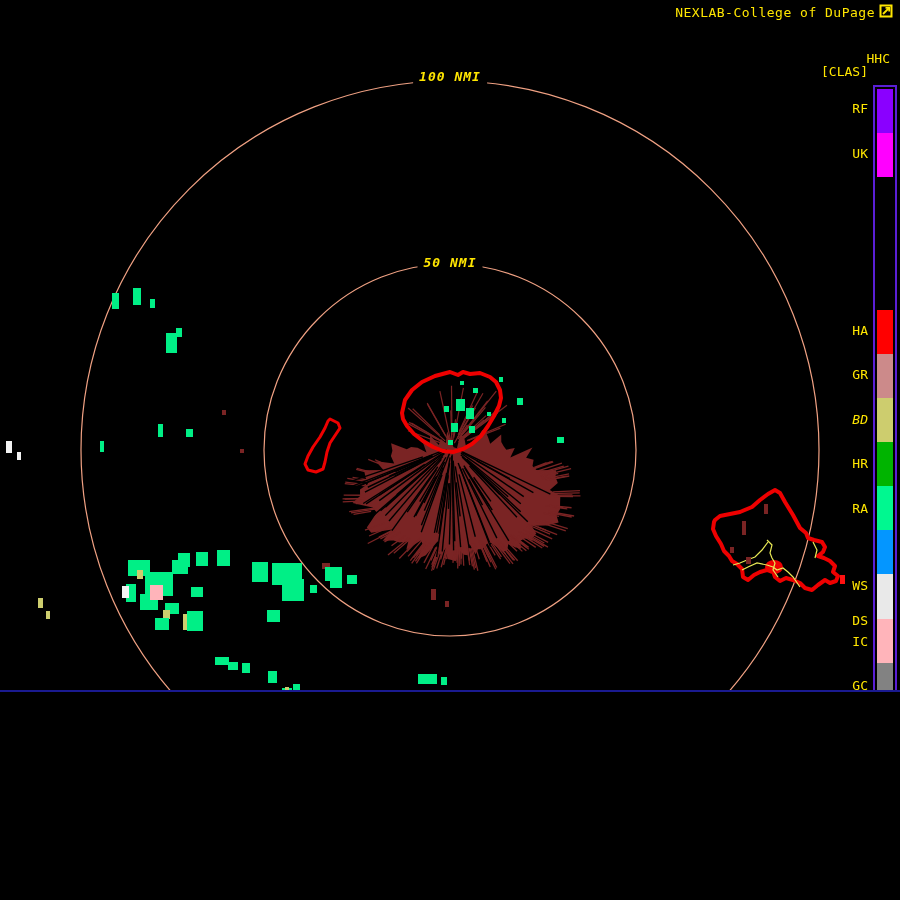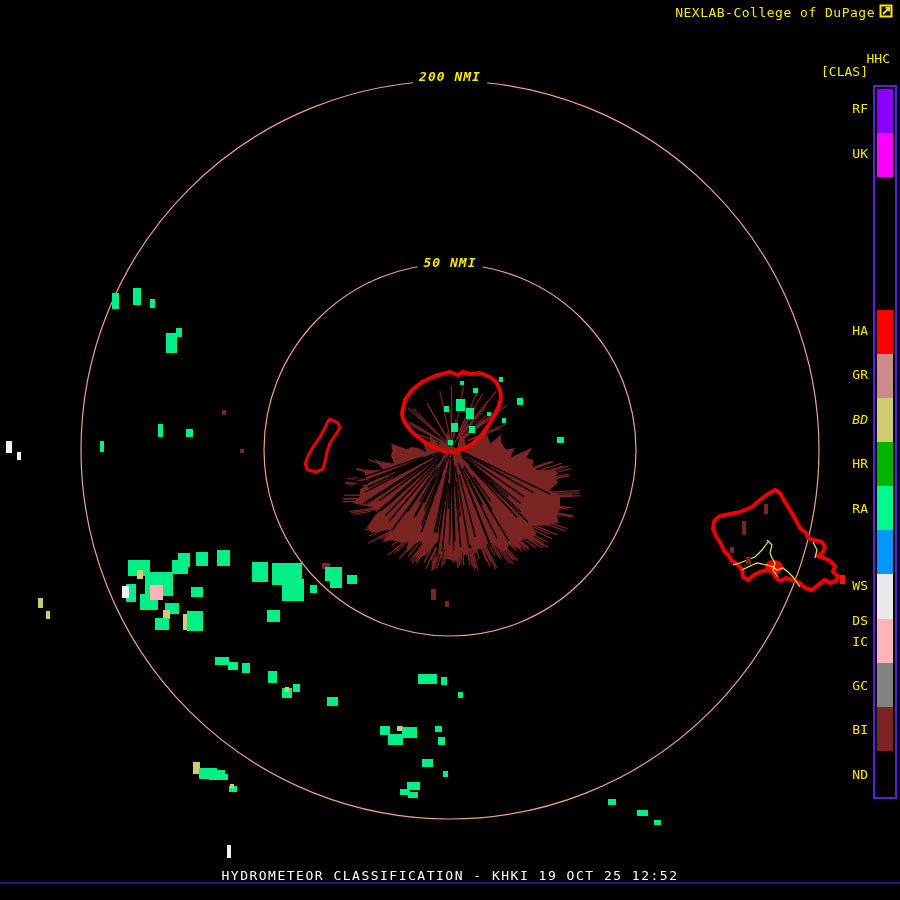--- a/index.html
+++ b/index.html
@@ -1,16 +1,16 @@
 <!DOCTYPE html>
 <html><head>
 <meta charset="utf-8">
 <style>
   html,body{margin:0;padding:0;background:#000;}
-  #stage{position:relative;width:900px;height:884px;background:#000;overflow:hidden;
+  #stage{position:relative;width:900px;height:692px;background:#000;overflow:hidden;
          font-family:"DejaVu Sans Mono","Liberation Mono",monospace;}
   #radar-svg{position:absolute;left:0;top:0;}
   .yel{color:#ffe600;}
   #brand{position:absolute;top:5px;right:25px;font-size:13px;letter-spacing:0.5px;}
   #brand-icon{position:absolute;top:4px;right:7px;width:14px;height:14px;}
   #legend-title{position:absolute;top:51px;right:10px;font-size:13px;}
   #legend-subtitle{position:absolute;top:64px;right:32px;font-size:13px;}
   #legend-bar{position:absolute;left:873px;top:85px;width:24px;height:714px;
               border:2px solid #5a1fd6;box-sizing:border-box;background:#000;
               display:flex;flex-direction:column;padding:2px;}
@@ -383,30 +383,29 @@
       <div class="legend-seg" style="background: rgb(0, 180, 0);"></div>
       <div class="legend-seg" style="background: rgb(0, 248, 144);"></div>
       <div class="legend-seg" style="background: rgb(4, 150, 255);"></div>
       <div class="legend-seg" style="background: rgb(233, 233, 233);"></div>
       <div class="legend-seg" style="background: rgb(255, 180, 186);"></div>
       <div class="legend-seg" style="background: rgb(130, 130, 130);"></div>
       <div class="legend-seg" style="background: rgb(122, 36, 36);"></div>
       <div class="legend-seg" style="background: rgb(0, 0, 0);"></div>
     </div>
 
-  <div id="footer-title">HYDROMETEOR CLASSIFICATION - KHKI 19 OCT 25 12:52</div>
   <div id="footer-line" style="background: rgb(26, 26, 144);"></div>
 <div class="legend-label" style="top: 101.188px; margin-left: 38px;">RF</div>
     <div class="legend-label" style="top: 145.562px;">UK</div>
     <div class="legend-label" style="top: 323.062px;">HA</div>
     <div class="legend-label" style="top: 367.438px;">GR</div>
     <div class="legend-label" style="top: 411.812px; font-style: italic;">BD</div>
     <div class="legend-label" style="top: 456.188px;">HR</div>
     <div class="legend-label" style="top: 500.562px; margin-left: 8px;">RA</div>
     <div class="legend-label" style="top: 544.938px; margin-top: 33px;">WS</div>
     <div class="legend-label" style="top: 589.312px; margin-top: 24px;">DS</div>
     <div class="legend-label" style="top: 633.688px;">IC</div>
     <div class="legend-label" style="top: 678.062px;">GC</div>
     <div class="legend-label" style="top: 722.438px;">BI</div>
     <div class="legend-label" style="top: 766.812px;">ND</div>
-    <div class="ring-label" style="left: 450px; top: 69px;">200 NMI</div>
+    <div class="ring-label" style="left: 450px; top: 69px;">100 NMI</div>
     <div class="ring-label" style="left: 450px; top: 255px;">50 NMI</div>
   </div>
 
 </body></html>

